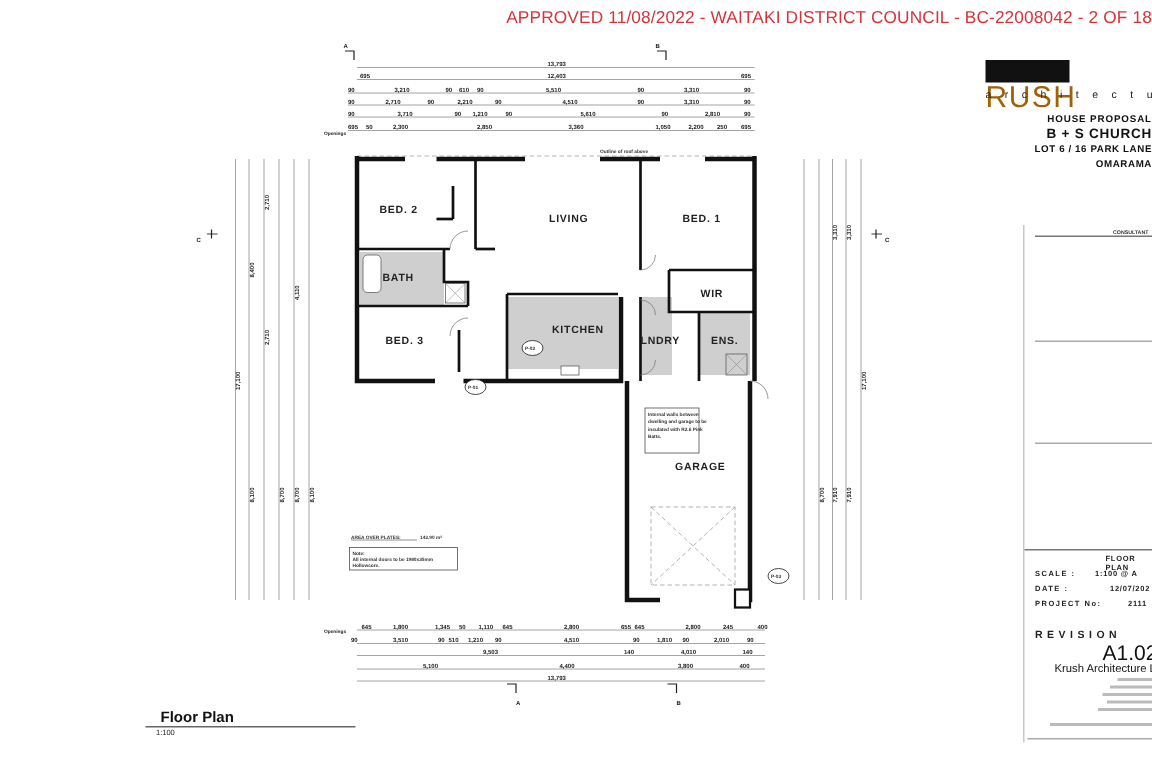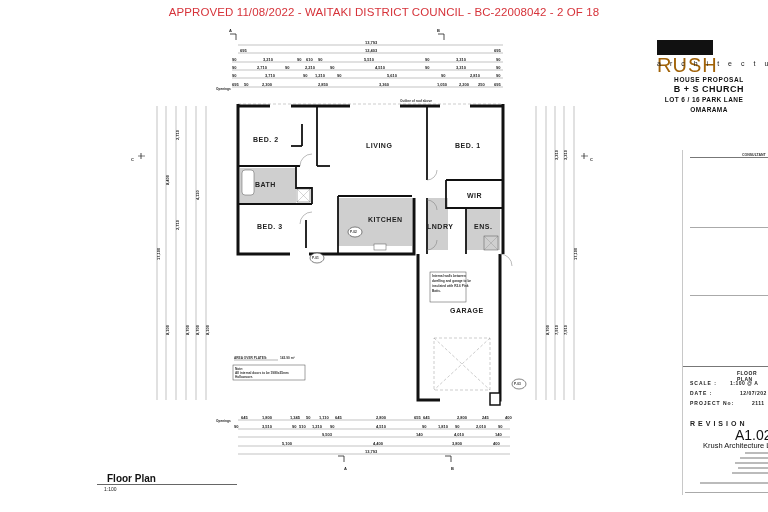--- a/index.html
+++ b/index.html
@@ -1,28 +1,28 @@
 <!DOCTYPE html>
 <html><head>
 <meta charset="utf-8">
 <style>
   * { box-sizing: border-box; margin: 0; padding: 0; }
   body { width: 768px; height: 512px; background: #ffffff; position: relative; overflow: hidden; font-family: "Liberation Sans", sans-serif; color: #111; }
   .abs { position: absolute; }
-  .approval { left: 0; width: 768px; top: 6px; text-align: center; color: #d6333a; font-size: 11.5px; letter-spacing: 0.1px; }
+  .approval { left: 0; width: 768px; top: 6px; text-align: right; color: #d6333a; font-size: 11.5px; letter-spacing: 0.1px; }
   svg { position: absolute; left: 0; top: 0; }
   .dimtxt { font-size: 4px; font-weight: bold; fill: #222; font-family: "Liberation Sans", sans-serif; }
   .room { font-size: 7px; font-weight: bold; fill: #222; font-family: "Liberation Sans", sans-serif; letter-spacing: 0.5px; }
   .tiny { font-size: 3.2px; fill: #333; font-family: "Liberation Sans", sans-serif; font-weight: bold; }
   .tb-frame { left: 682px; top: 150px; width: 1px; height: 345px; background: #c8c8c8; }
   .logo { left: 657px; top: 40px; }
   .logo-bar { width: 56px; height: 15px; background: #111; display: inline-block; vertical-align: top; }
   .logo-text { font-size: 20px; color: #a16207; display: inline-block; vertical-align: top; line-height: 15px; letter-spacing: 1px; font-family: "Liberation Sans", sans-serif; }
   .logo-sub { left: 657px; top: 60px; font-size: 7px; letter-spacing: 9px; color: #222; }
-  .tb-line { font-weight: bold; color: #111; text-align: center; white-space: nowrap; }
+  .tb-line { font-weight: bold; color: #111; text-align: right; white-space: nowrap; }
   .tb-h1 { left: 650px; top: 76px; width: 118px; font-size: 6.5px; letter-spacing: 0.6px; }
   .tb-h2 { left: 650px; top: 84px; width: 118px; font-size: 9px; letter-spacing: 0.5px; }
   .tb-h3 { left: 640px; top: 96px; width: 128px; font-size: 6.5px; letter-spacing: 0.4px; }
   .tb-h4 { left: 650px; top: 106px; width: 118px; font-size: 6.5px; letter-spacing: 0.4px; }
   .tb-rule { height: 1px; background: #777; }
   .tb-small { font-size: 3.5px; font-weight: bold; color: #333; }
   .tb-key { font-size: 5px; font-weight: bold; letter-spacing: 1px; color: #222; }
   .tb-val { font-size: 5px; font-weight: bold; color: #222; letter-spacing: 0.5px; }
   .revision { left: 690px; top: 420px; font-size: 7px; font-weight: bold; letter-spacing: 3px; color: #222; }
   .sheet-no { left: 735px; top: 427px; font-size: 14px; color: #111; }

